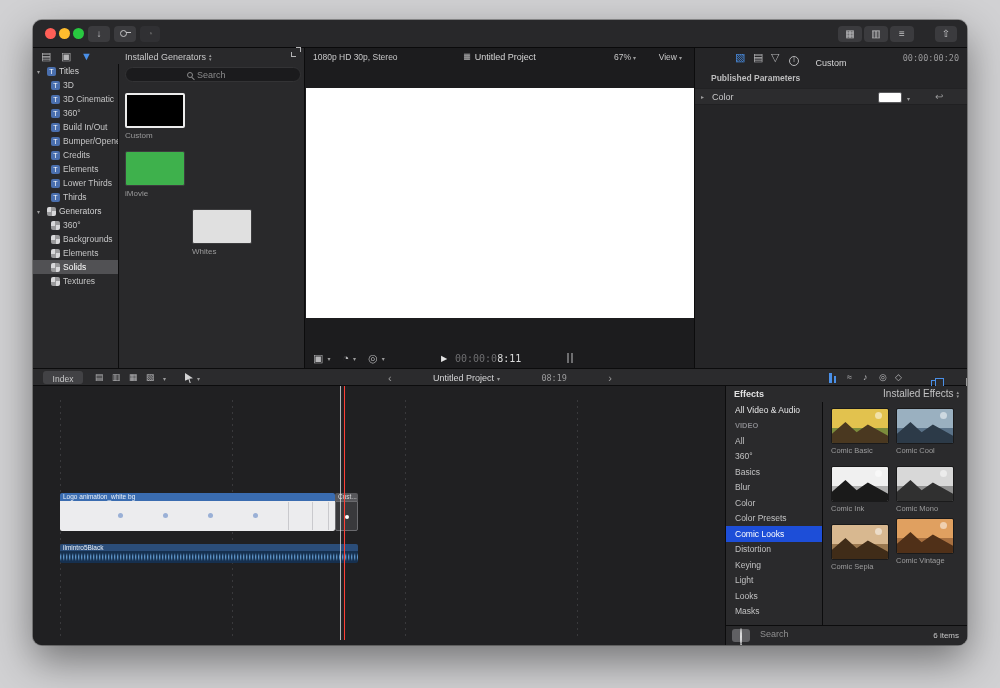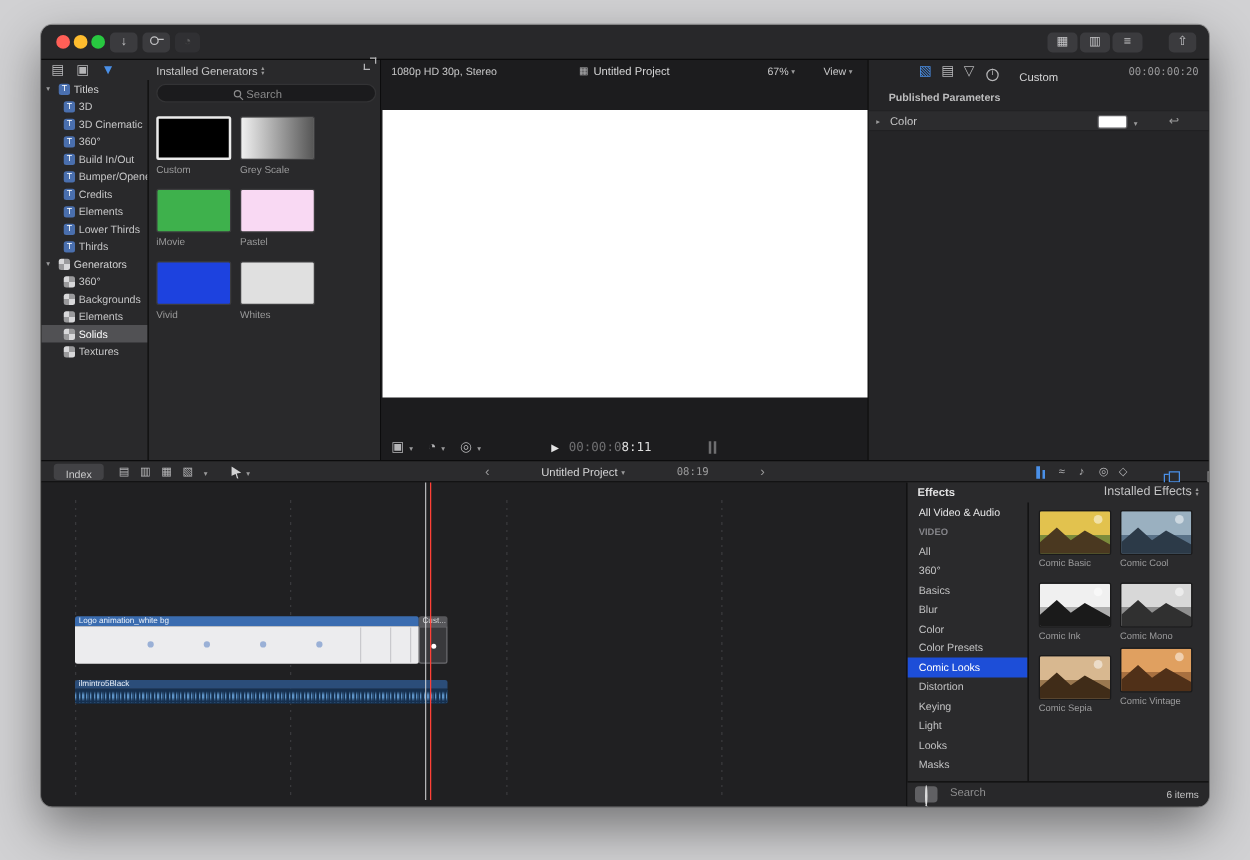--- a/index.html
+++ b/index.html
@@ -208,35 +208,23 @@
       <div class="srow">
           <span class="g-ico"></span>
           <span>Textures</span>
         </div>
     </div>
 
     <div class="gen-item" style="left:92px;top:45px">
       <div class="gen-thumb selected" style="--sw: #000000;"></div>
       <div class="gen-label">Custom</div>
     </div>
-    <div class="gen-item" style="left:159px;top:45px">
-      <div class="gen-thumb grad" style="--sw: #9c9c9c;"></div>
-      <div class="gen-label">Grey Scale</div>
-    </div>
     <div class="gen-item" style="left:92px;top:103px">
       <div class="gen-thumb" style="--sw: #3eb14c;"></div>
       <div class="gen-label">iMovie</div>
-    </div>
-    <div class="gen-item" style="left:159px;top:103px">
-      <div class="gen-thumb" style="--sw: #f9d9f3;"></div>
-      <div class="gen-label">Pastel</div>
-    </div>
-    <div class="gen-item" style="left:92px;top:161px">
-      <div class="gen-thumb" style="--sw: #1d42df;"></div>
-      <div class="gen-label">Vivid</div>
     </div>
     <div class="gen-item" style="left:159px;top:161px">
       <div class="gen-thumb" style="--sw: #e0e0e0;"></div>
       <div class="gen-label">Whites</div>
     </div>
   </div>
 
   <div class="viewer">
     <span class="abs txt dim" style="left:8px;top:4px;font-size:8.5px">1080p HD 30p, Stereo</span>
     <div class="abs" style="left:0;right:0;top:4px;display:flex;justify-content:center;gap:4px;align-items:center">

